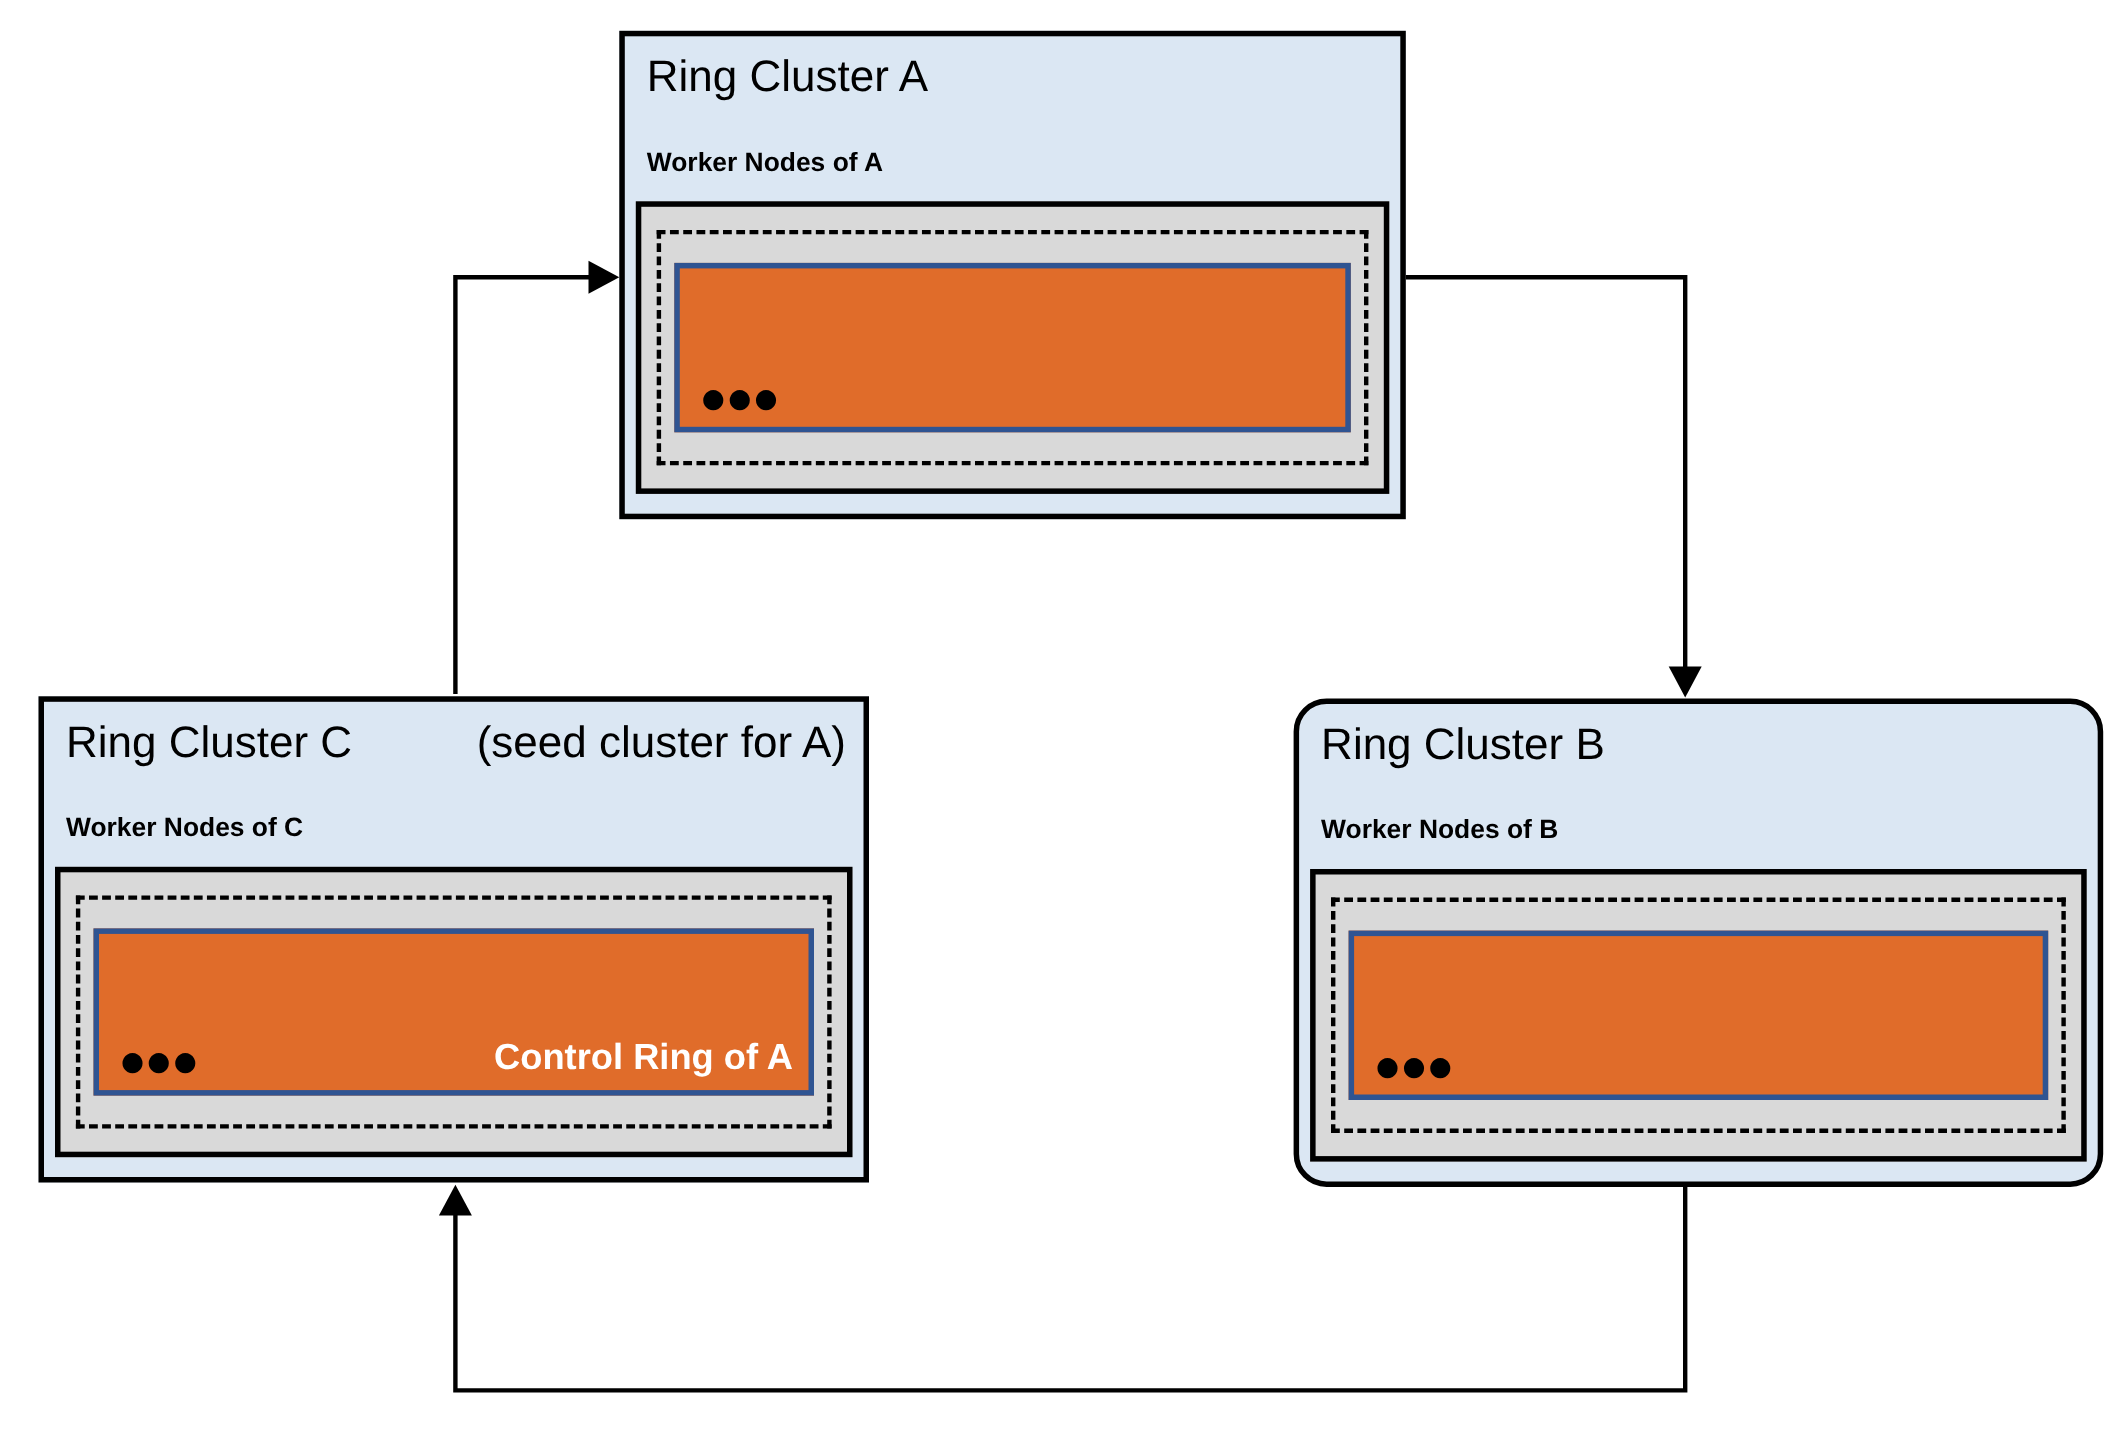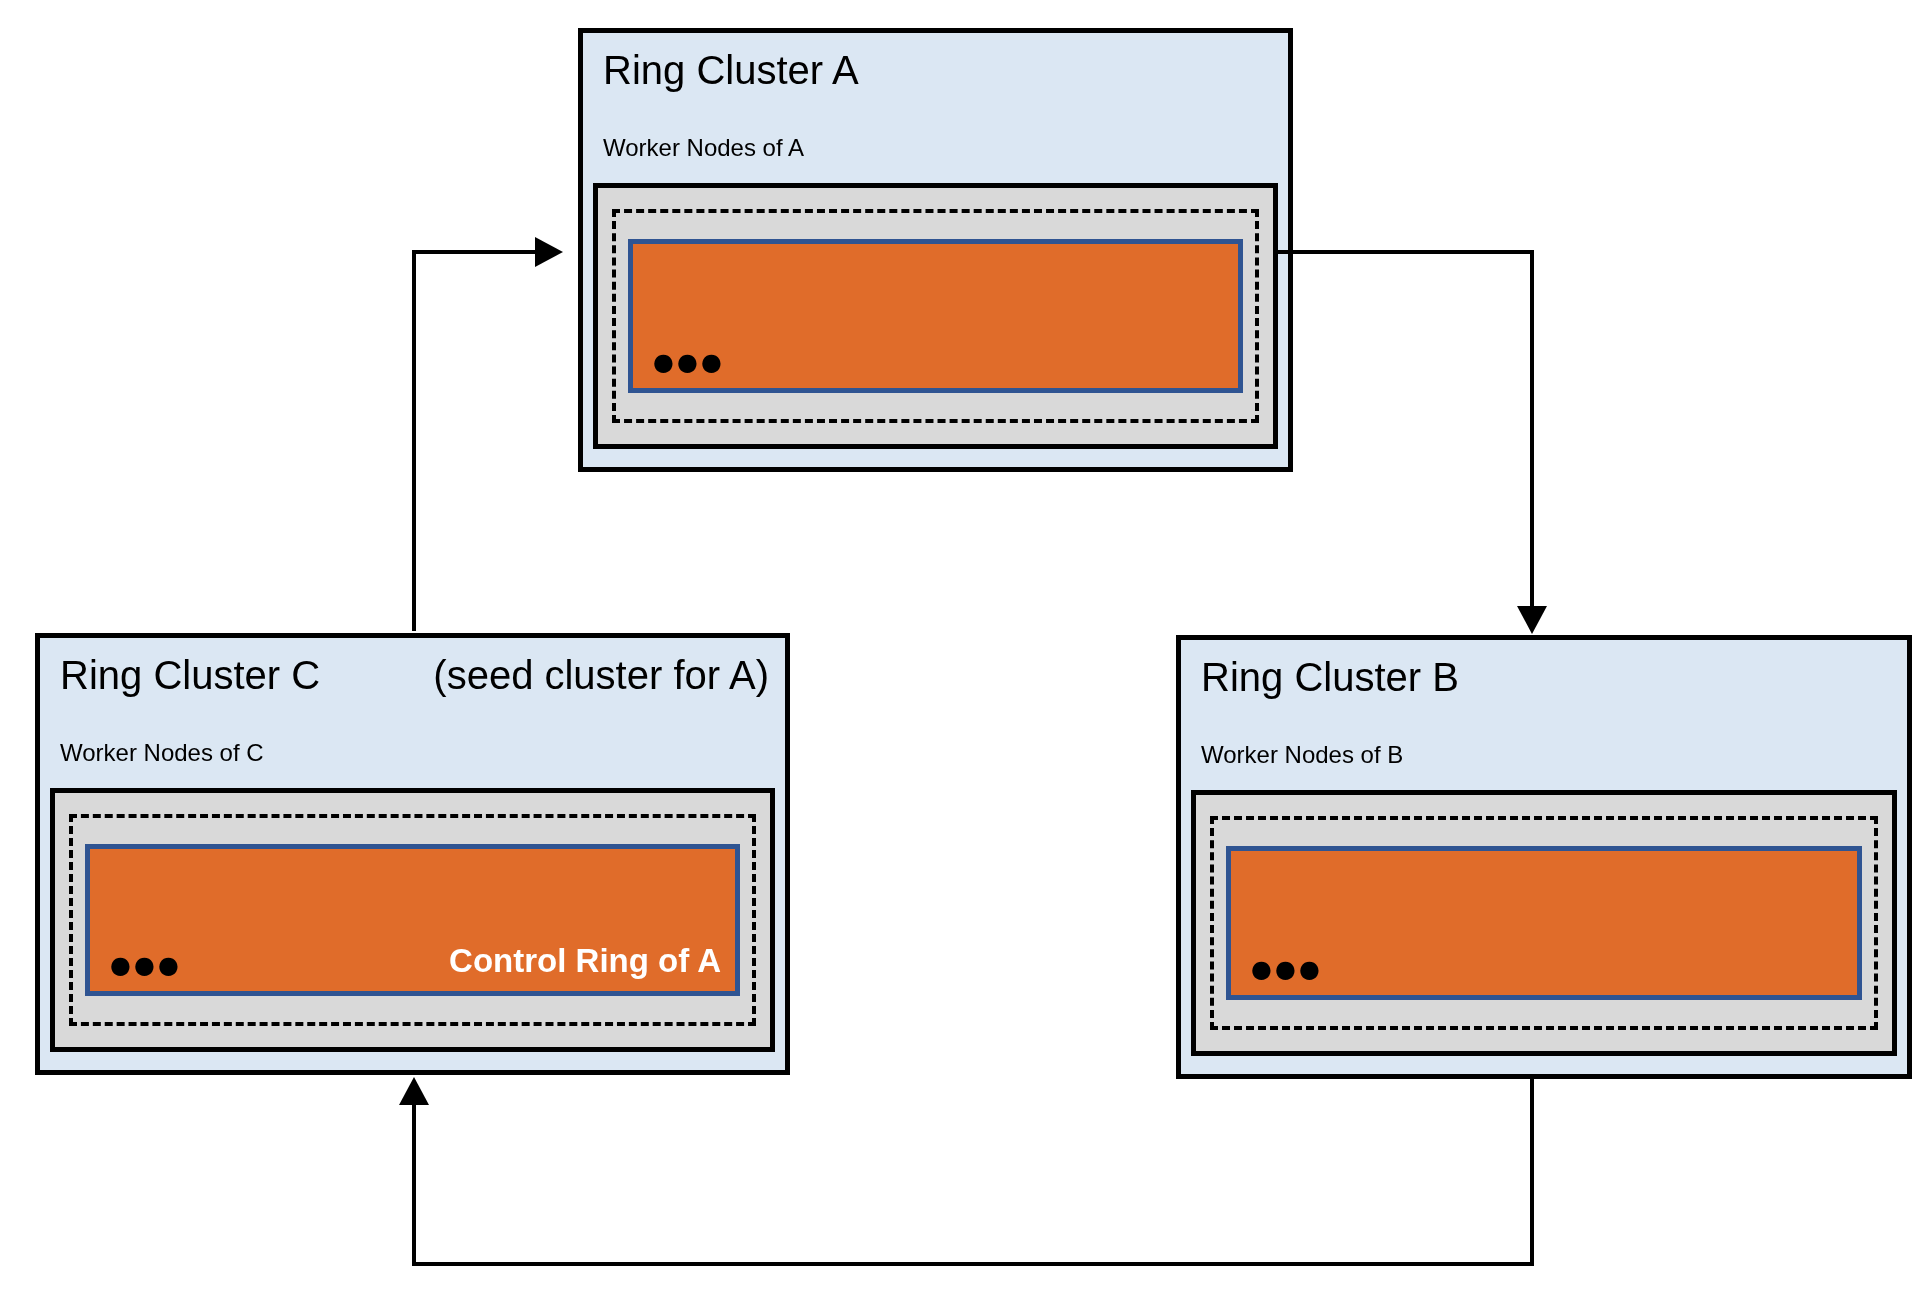--- a/index.html
+++ b/index.html
@@ -3,31 +3,31 @@
 <meta charset="utf-8">
 <style>
   html,body{margin:0;padding:0;}
   body{
     width:1924px;height:1306px;position:relative;background:#ffffff;
     font-family:"Liberation Sans",sans-serif;overflow:hidden;
   }
   .cluster{
     position:absolute;background:#dbe7f3;border:5px solid #000;box-sizing:border-box;
   }
-  .cluster-a{left:563px;top:28px;width:715px;height:444px;margin-left:15px;}
-  .cluster-b{left:1176px;top:635px;width:736px;height:444px;}
+  .cluster-a{left:563px;top:28px;width:715px;height:444px;}
+  .cluster-b{left:1176px;top:635px;width:736px;height:444px;border-radius:30px;}
   .cluster-c{left:35px;top:633px;width:755px;height:442px;padding-left:20px;}
   .title-row{
     position:absolute;top:12px;left:20px;right:16px;
     display:flex;justify-content:space-between;align-items:baseline;
     font-size:40px;line-height:1.25;color:#000;white-space:nowrap;
   }
   .worker-label{
     position:absolute;top:101px;left:20px;
-    font-size:24px;font-weight:normal;color:#000;line-height:1.2;
+    font-size:24px;font-weight:bold;color:#000;line-height:1.2;
   }
   .node-box{
     position:absolute;left:10px;right:10px;top:150px;bottom:18px;
     background:#d9d9d9;border:5px solid #000;box-sizing:border-box;
   }
   .dashed-box{
     position:absolute;left:14px;right:14px;top:21px;bottom:21px;
     border:4px dashed #000;box-sizing:border-box;
   }
   .control-box{

